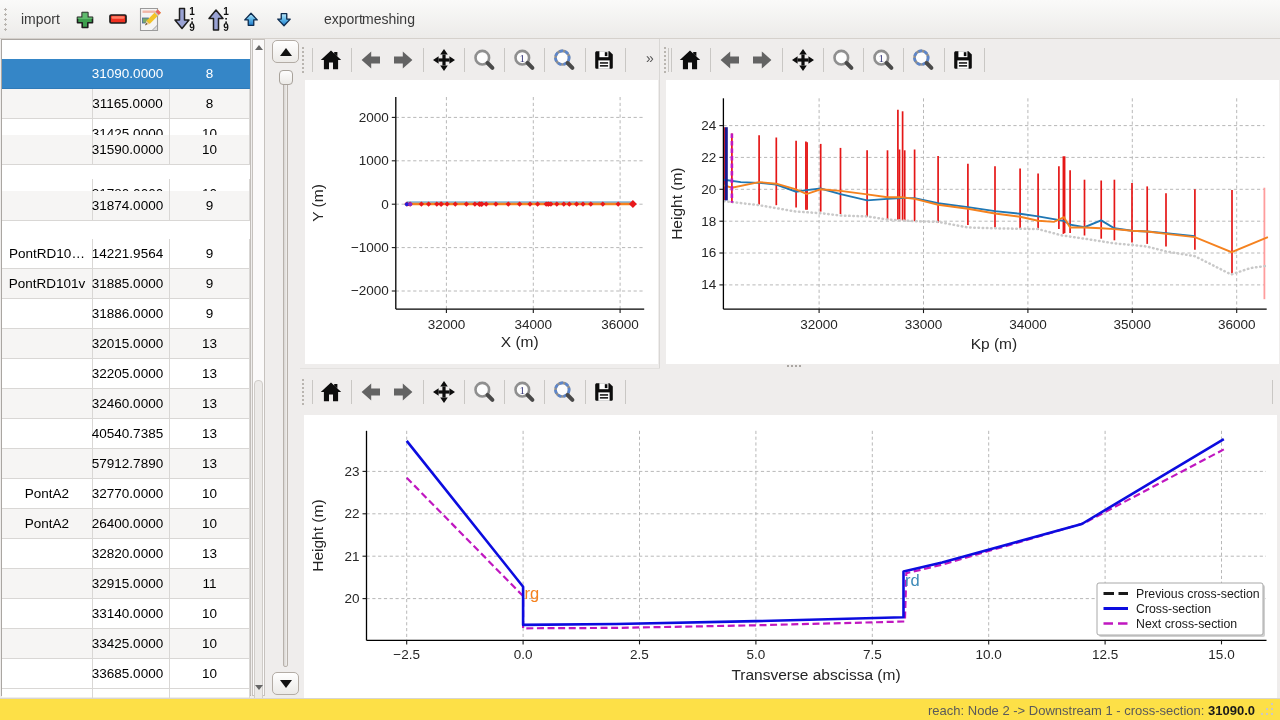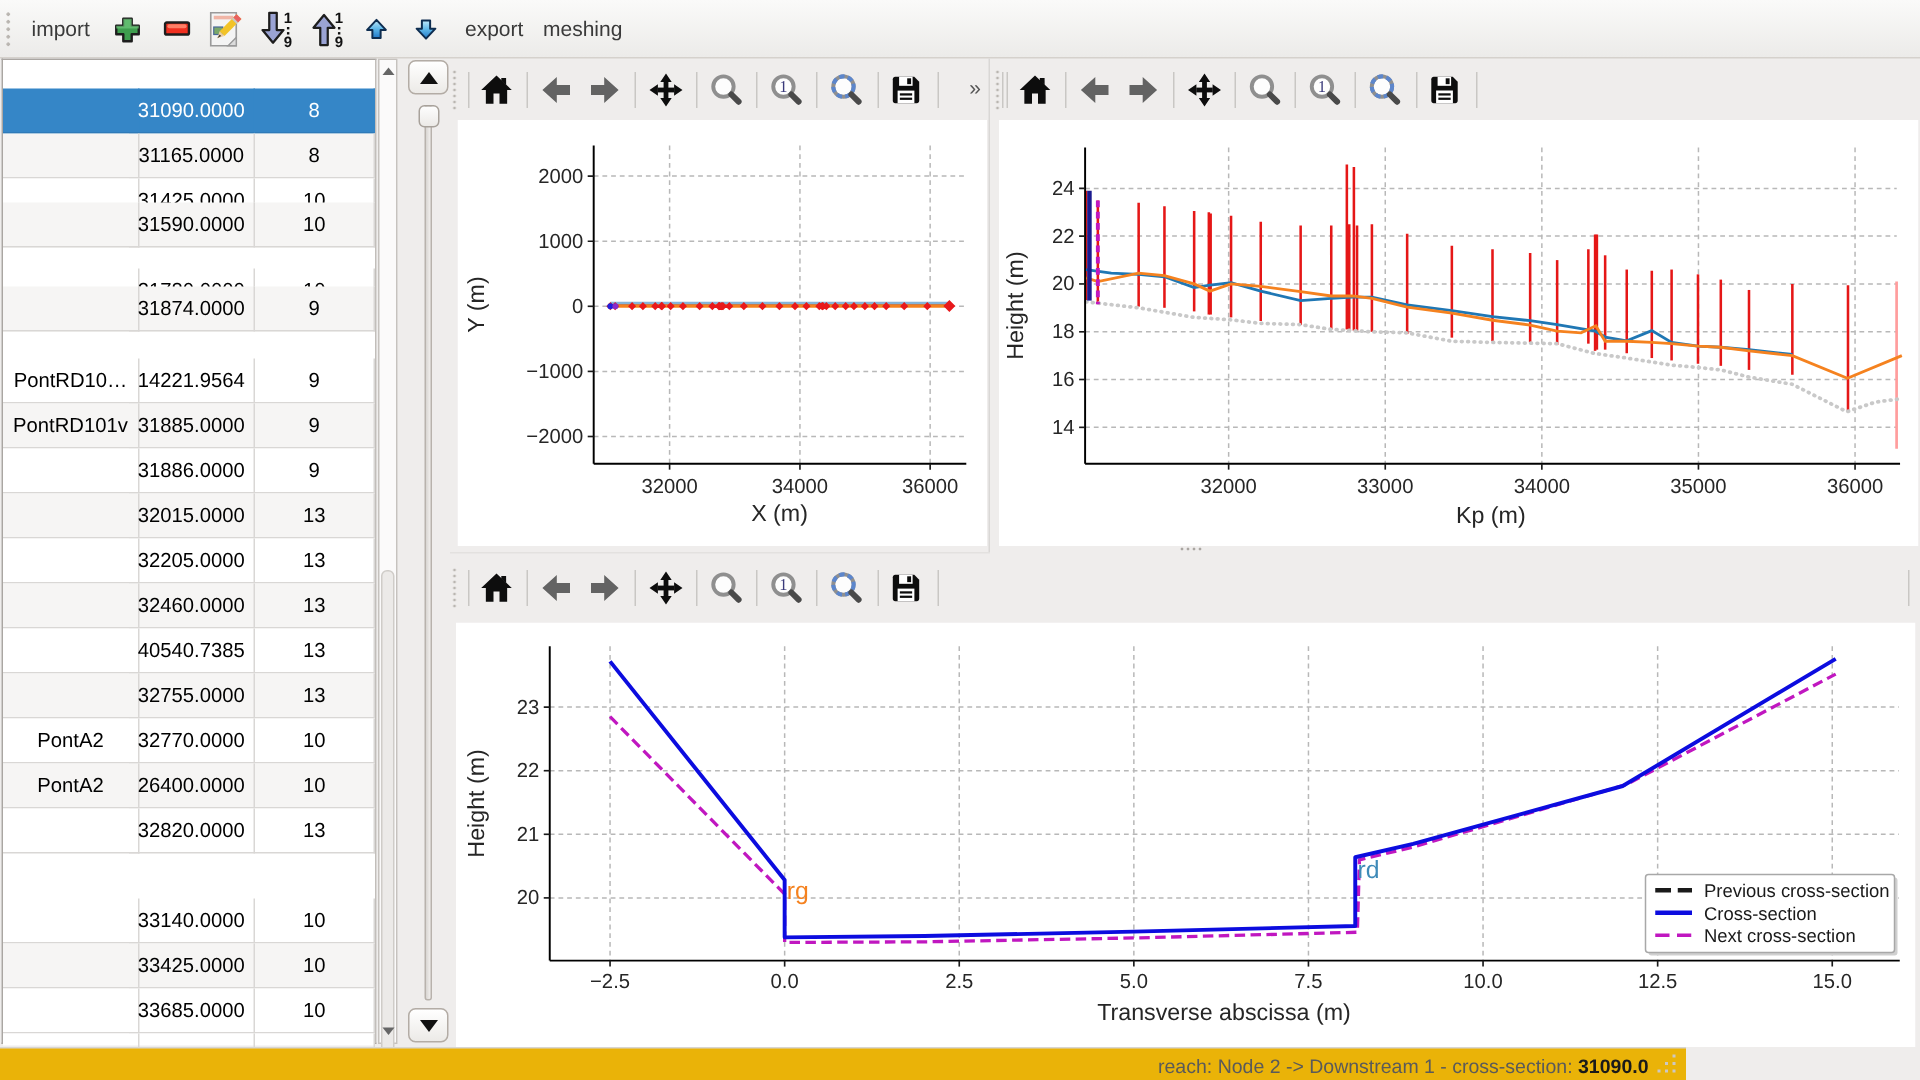--- a/index.html
+++ b/index.html
@@ -22,21 +22,21 @@
 #vsb{position:absolute;left:252px;top:39px;width:13px;height:657px;background:#fbfafa;border:1px solid #c6c2be}
 #vsb .thumb{position:absolute;left:1px;top:340px;width:9px;height:340px;background:#eceae8;border:1px solid #cfccc8;border-radius:4px}
 .sarr{position:absolute;left:2px;width:0;height:0}
 #slider-up,#slider-dn{position:absolute;left:272px;width:27px;height:23px;background:linear-gradient(#ffffff,#eceae7);border:1px solid #b3aca5;border-radius:5px;text-align:center;color:#111}
 #slider-up{top:40px}#slider-dn{top:672px}
 #sgroove{position:absolute;left:283px;top:70px;width:5px;height:597px;background:linear-gradient(90deg,#d8d5d2,#f2f0ee);border:1px solid #b8b2ac;border-radius:2px}
 #sthumb{position:absolute;left:279px;top:70px;width:14px;height:15px;background:linear-gradient(#fdfdfd,#eceae7);border:1px solid #a8a29b;border-radius:4px}
 .tsep{position:absolute;top:48px;width:1px;height:24px;background:#c9c7c4}
 .mi{position:absolute;width:24px;height:24px}
 .vdots{position:absolute;width:4px;background-image:radial-gradient(circle,#b9b5b0 0.9px,transparent 1.1px);background-size:4px 4px}
-#status{position:absolute;left:0;top:698px;width:1124px;height:22px;background:#eab308;border-top:1px solid #d8d5d1}
+#status{position:absolute;left:0;top:698px;width:1280px;height:22px;background:#fde047;border-top:1px solid #d8d5d1}
 #stext{position:absolute;right:25px;top:3.5px;font-size:13px;color:#5a5a5a}
 svg{position:absolute}
 </style></head>
 <body>
 <svg width="0" height="0" style="position:absolute">
     <defs>
 <g id="i-home">
         <path d="M12 2.4 L1.8 12 L4.9 12 L4.9 21.2 L10 21.2 L10 14.4 L14 14.4 L14 21.2 L19.1 21.2 L19.1 12 L22.2 12 Z" fill="#0d0d0d"></path>
         <path d="M15.2 4 L18.4 4 L18.4 8.6 L15.2 5.8 Z" fill="#0d0d0d"></path>
       </g>
@@ -71,21 +71,21 @@
         <rect x="12.8" y="4.2" width="2.6" height="3.9" fill="#0d0d0d"></rect>
         <path d="M6.4 12.4 L17.6 12.4 L17.6 20.8 L6.4 20.8 Z" fill="#fff"></path>
         <rect x="7.9" y="14.2" width="8.2" height="1.5" fill="#0d0d0d"></rect>
         <rect x="7.9" y="17.1" width="8.2" height="1.5" fill="#0d0d0d"></rect>
       </g>
 </defs>
   </svg>
 <div id="menubar">
   <div id="mhandle"></div>
   <div class="mtext" style="left:21px">import</div>
-  <div class="mtext" style="left:310px">export</div>
+  <div class="mtext" style="left:324px">export</div>
   <div class="mtext" style="left:362px">meshing</div>
 
 <svg class="abs" style="left:76px;top:11px" width="18" height="18" viewBox="0 0 18 18">
  <path d="M6.2 1.5 L11.8 1.5 L11.8 6.2 L16.5 6.2 L16.5 11.8 L11.8 11.8 L11.8 16.5 L6.2 16.5 L6.2 11.8 L1.5 11.8 L1.5 6.2 L6.2 6.2 Z" fill="#3e9e4e" stroke="#1d1d1d" stroke-width="1.6" stroke-linejoin="round"></path>
  <path d="M6.2 1.5 L11.8 1.5 L11.8 6.2 L16.5 6.2 L16.5 8 L1.5 8 L1.5 6.2 L6.2 6.2 Z" fill="#6cc47a" opacity="0.75"></path>
 </svg>
 <svg class="abs" style="left:109px;top:13px" width="18" height="13" viewBox="0 0 18 13">
  <rect x="1" y="2" width="16" height="8" rx="1.2" fill="#f03020" stroke="#1d1d1d" stroke-width="1.7"></rect>
  <rect x="2.6" y="3.2" width="12.8" height="2.6" rx="1.3" fill="#ff7f66"></rect>
 </svg>
@@ -199,37 +199,42 @@
       <div class="c2">32460.0000</div>
       <div class="c3">13</div>
     </div>
     <div class="trow odd" style="top:379px">
       <div class="c1"></div>
       <div class="c2">40540.7385</div>
       <div class="c3">13</div>
     </div>
     <div class="trow even" style="top:409px">
       <div class="c1"></div>
-      <div class="c2">32755.0000</div>
+      <div class="c2">57912.7890</div>
       <div class="c3">13</div>
     </div>
     <div class="trow odd" style="top:439px">
       <div class="c1">PontA2</div>
       <div class="c2">32770.0000</div>
       <div class="c3">10</div>
     </div>
     <div class="trow even" style="top:469px">
       <div class="c1">PontA2</div>
       <div class="c2">26400.0000</div>
       <div class="c3">10</div>
     </div>
     <div class="trow odd" style="top:499px">
       <div class="c1"></div>
       <div class="c2">32820.0000</div>
       <div class="c3">13</div>
+    </div>
+    <div class="trow even" style="top:529px">
+      <div class="c1"></div>
+      <div class="c2">32915.0000</div>
+      <div class="c3">11</div>
     </div>
     <div class="trow odd" style="top:559px">
       <div class="c1"></div>
       <div class="c2">33140.0000</div>
       <div class="c3">10</div>
     </div>
     <div class="trow even" style="top:589px">
       <div class="c1"></div>
       <div class="c2">33425.0000</div>
       <div class="c3">10</div>

